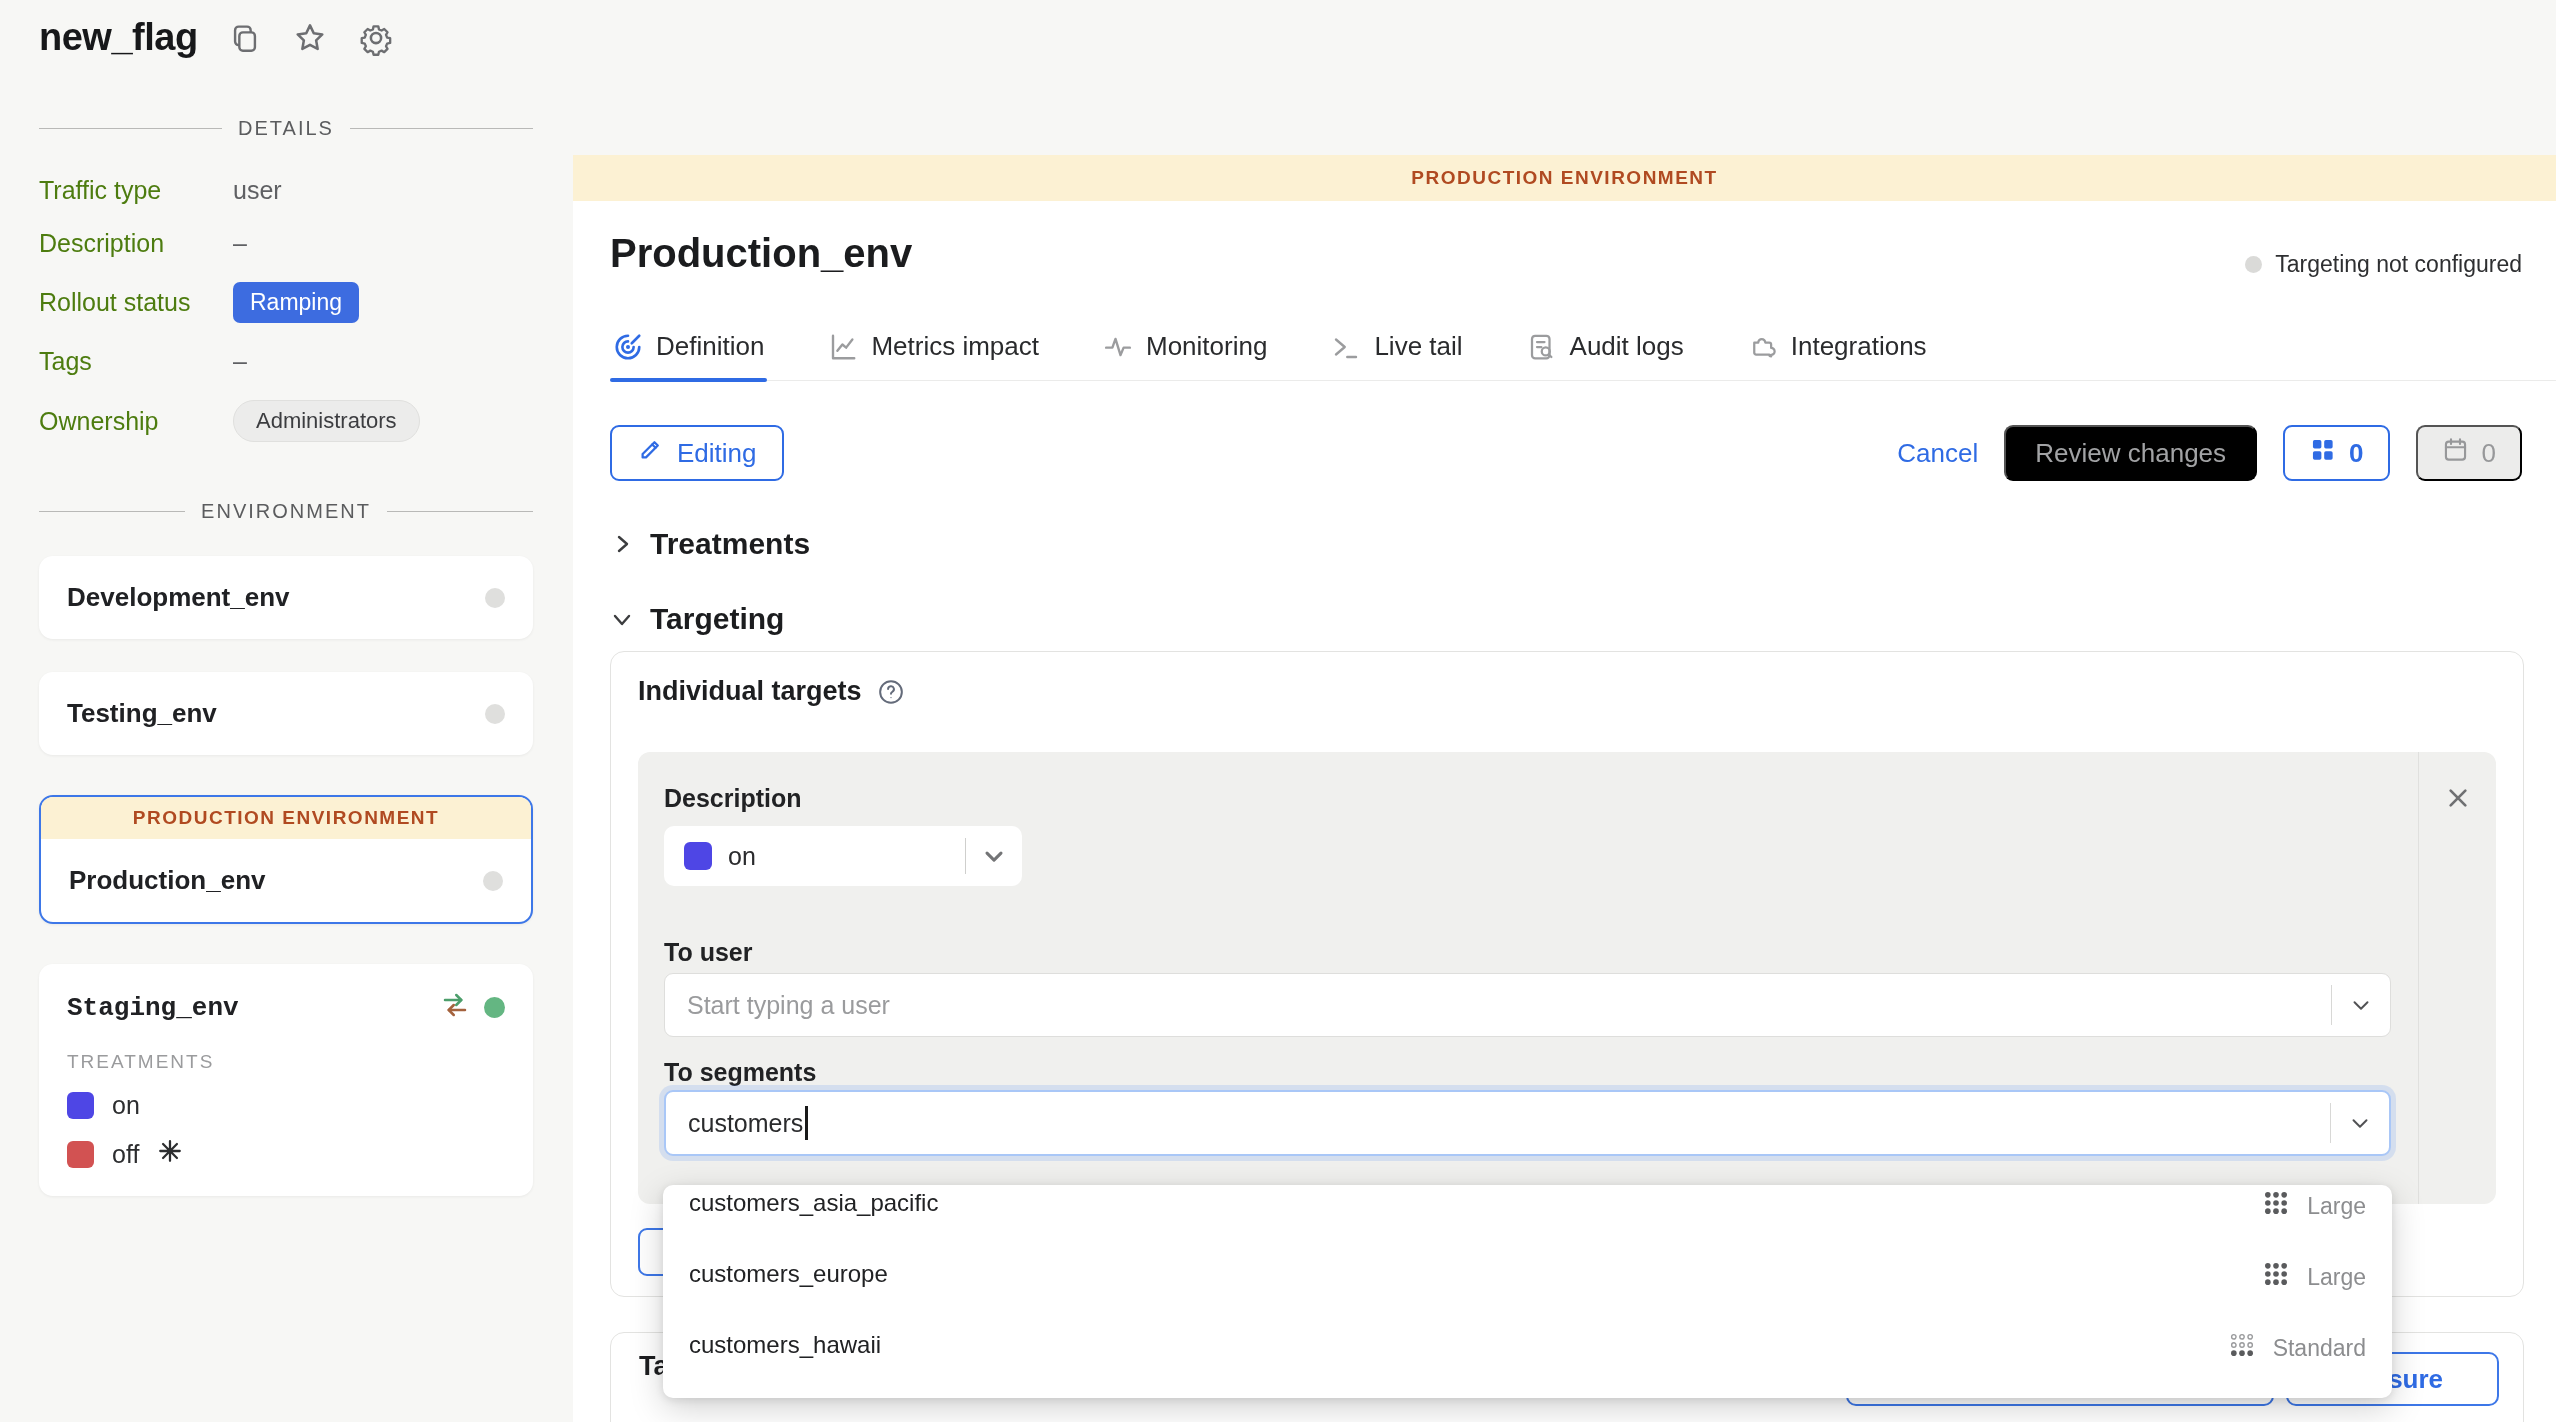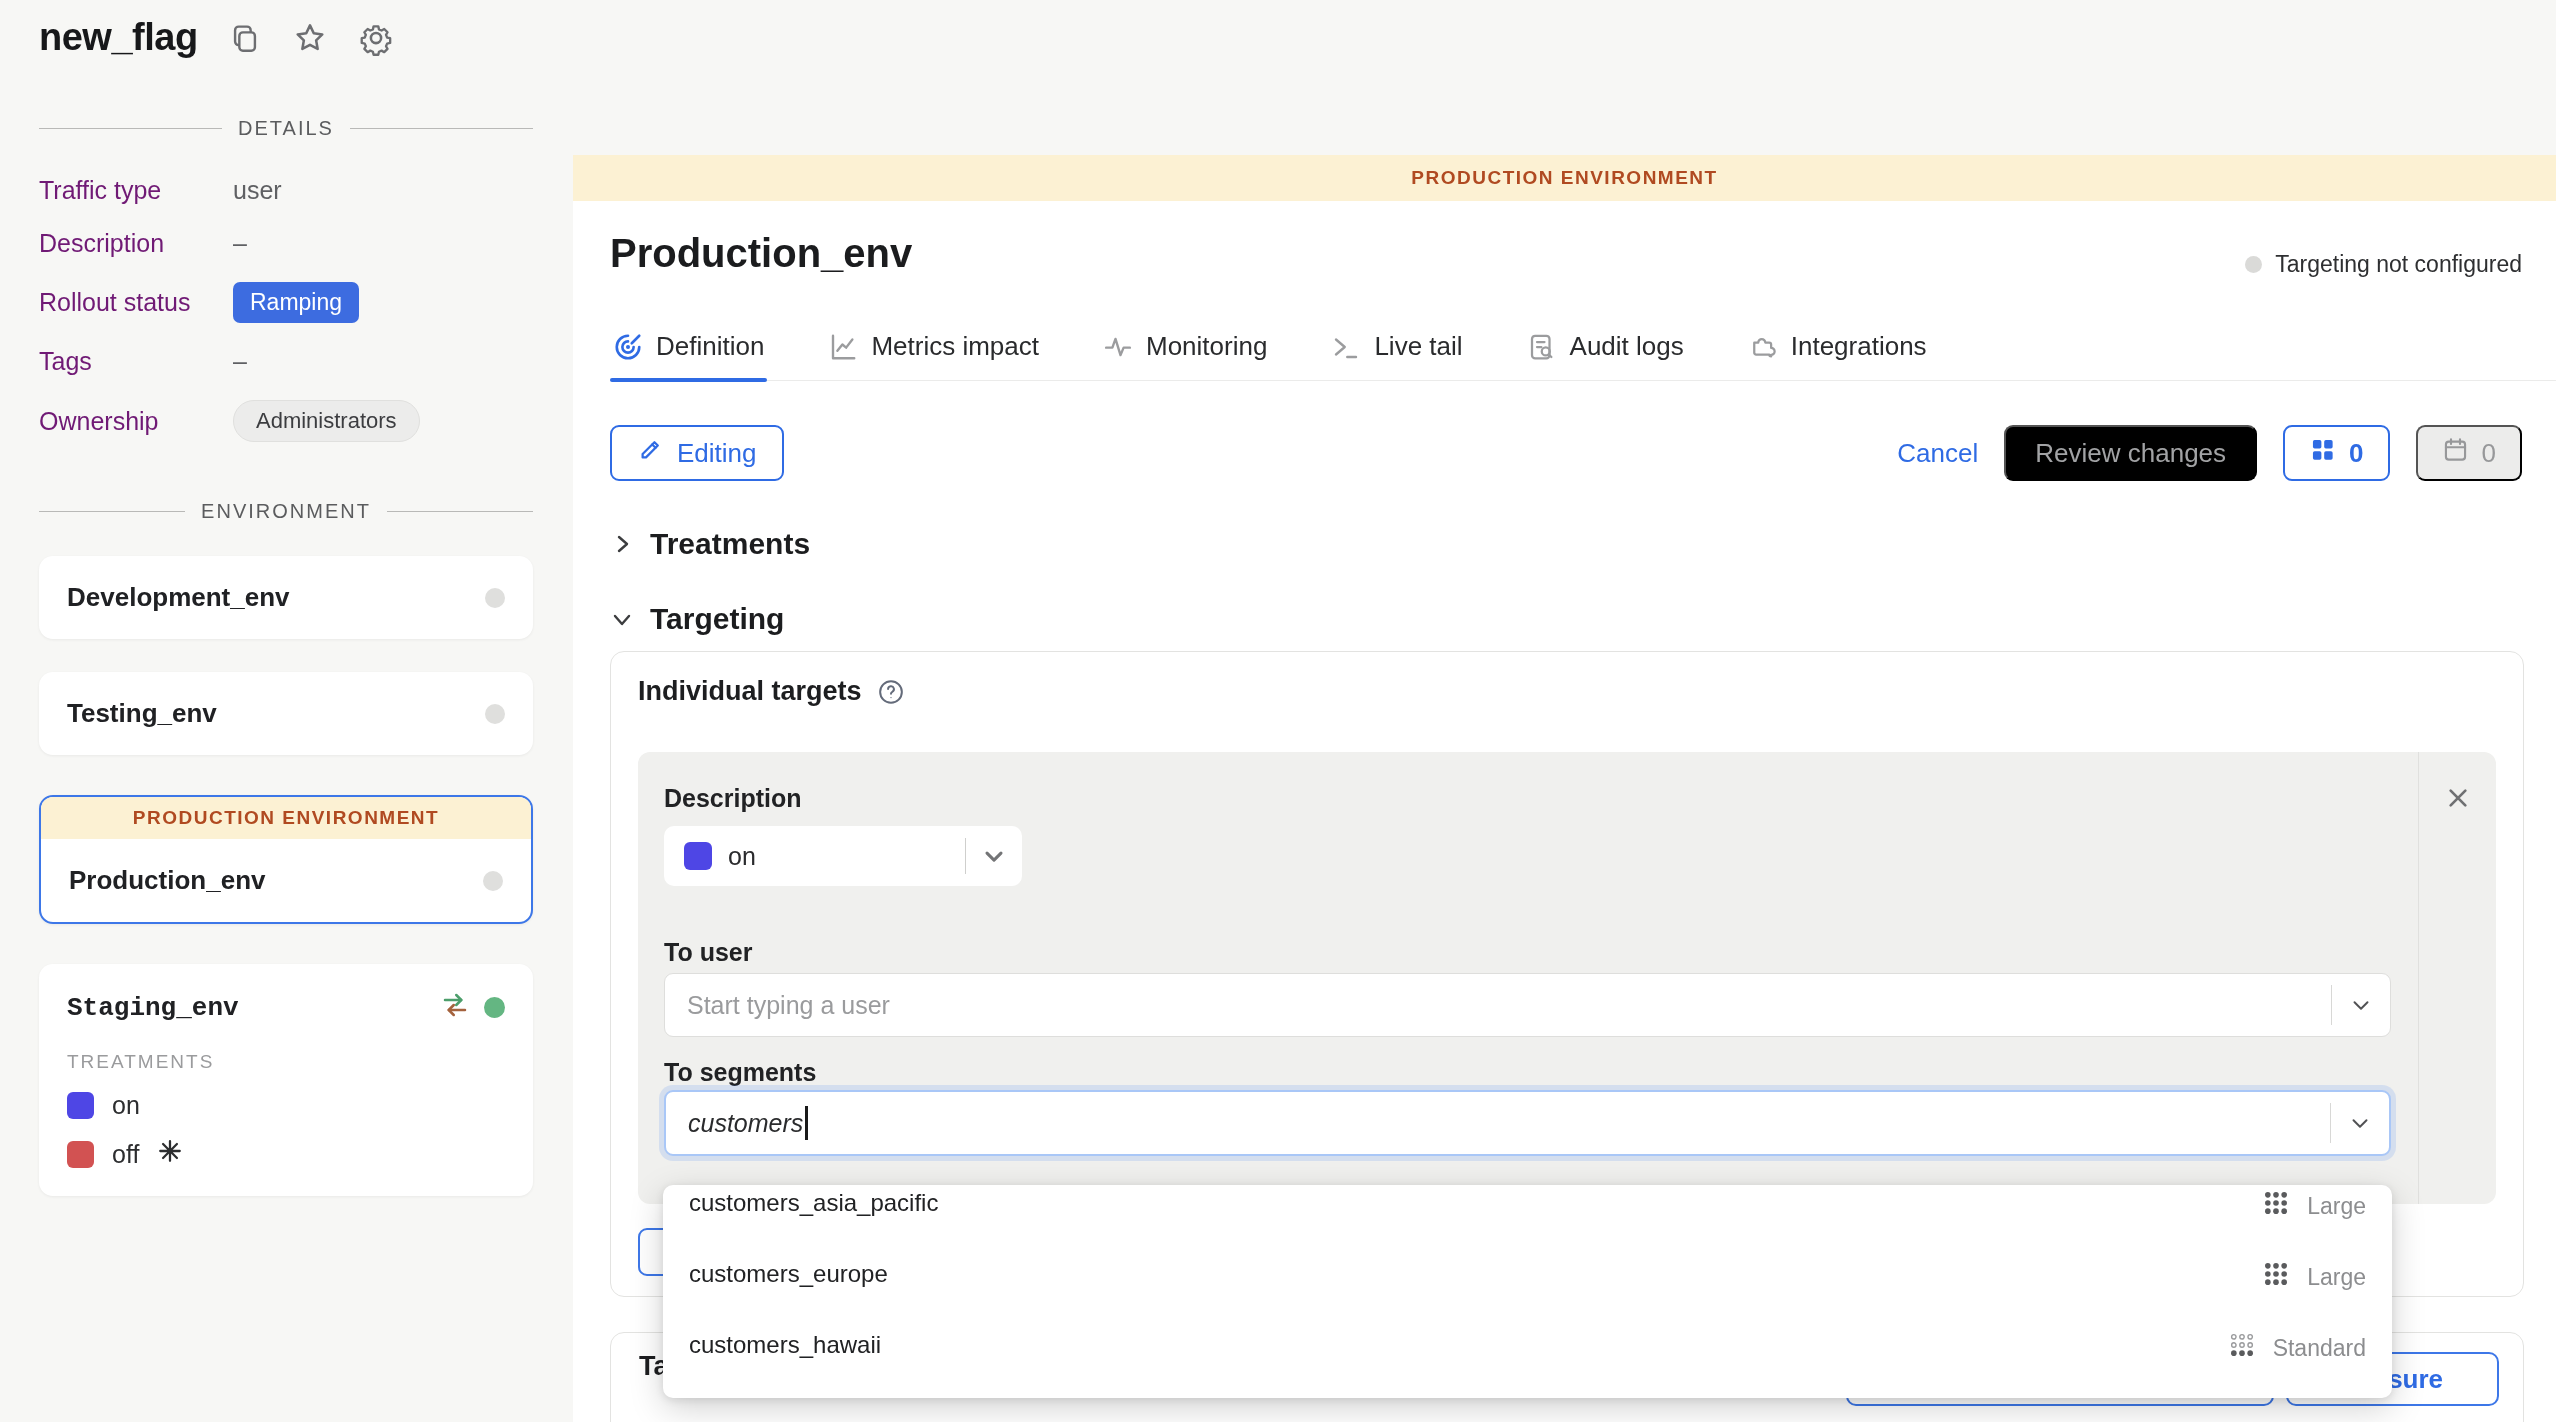--- a/index.html
+++ b/index.html
@@ -15,21 +15,21 @@
   .flag-title-row { display:flex; align-items:center; gap:30px; padding-top:16px; }
   .flag-title-row h1 { font-size:38px; font-weight:bold; color:#17181a; letter-spacing:-0.5px; }
   .ticon { color:#6d6e71; display:inline-flex; cursor:pointer; }
   .sec-divider { display:flex; align-items:center; gap:16px; color:#5b5c5e;
     font-size:20px; letter-spacing:2px; font-weight:500; }
   .sec-divider .line { flex:1; height:1px; background:#b9b9b7; }
   .sec-divider.details { margin-top:58px; }
   .sec-divider.environment { margin-top:58px; }
   .details-grid { display:grid; grid-template-columns:194px 1fr; row-gap:24px;
     align-items:center; margin-top:36px; font-size:25px; }
-  .details-grid .dlabel { color:#701a75; }
+  .details-grid .dlabel { color:#4d7c0f; }
   .details-grid .dvalue { color:#5f6063; }
   .badge-ramping { display:inline-block; background:#3d6ce0; color:#fff; font-size:23px;
     padding:7px 17px; border-radius:7px; }
   .pill-owner { display:inline-block; background:#ececeb; border:1px solid #e0e0de;
     color:#3c3d40; font-size:22px; padding:7px 22px; border-radius:999px; }
 
   .env-card { background:#fff; border-radius:14px; box-shadow:0 1px 3px rgba(0,0,0,0.06);
     margin-top:33px; cursor:pointer; }
   .env-row { display:flex; align-items:center; justify-content:space-between; padding:26px 28px; }
   .env-name { font-size:26px; font-weight:bold; color:#202124; }
@@ -106,21 +106,21 @@
   .sel-divider { width:1px; height:36px; background:#cfcfcd; }
   .sel-chev { width:56px; display:flex; align-items:center; justify-content:center; color:#737476; }
 
   .input-box { position:absolute; left:26px; right:105px; height:64px; background:#fff;
     border:1px solid #dededc; border-radius:9px; display:flex; align-items:center;
     padding-left:22px; cursor:text; }
   .input-user { top:221px; }
   .input-seg  { top:338px; height:66px; border:2px solid #a9c7f7;
     box-shadow:0 0 0 5px rgba(66,133,244,0.16); }
   .placeholder { font-size:25px; color:#9a9b9d; flex:1; }
-  .typed { font-size:25px; color:#2a2b2d;font-style:italic; }
+  .typed { font-size:25px; color:#2a2b2d; }
   .caret { width:3px; height:34px; background:#1a1a1a; display:inline-block; margin-left:2px; }
   .input-flex-spacer { flex:1; }
   .inp-divider { width:1px; height:40px; background:#d8d8d6; }
   .inp-chev { width:58px; display:flex; align-items:center; justify-content:center; color:#515254; }
 
   .close-strip { position:absolute; right:0; top:0; bottom:0; width:78px;
     border-left:1px solid #e0e0de; display:flex; justify-content:center; }
   .close-x { margin-top:30px; color:#6f7072; cursor:pointer; height:34px; }
 
   .partial-add-btn { position:absolute; left:27px; top:576px; width:220px; height:48px;

